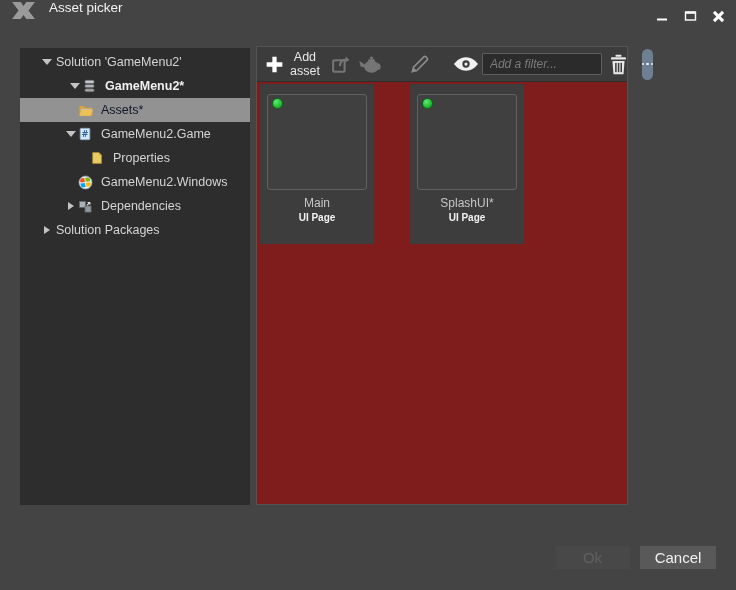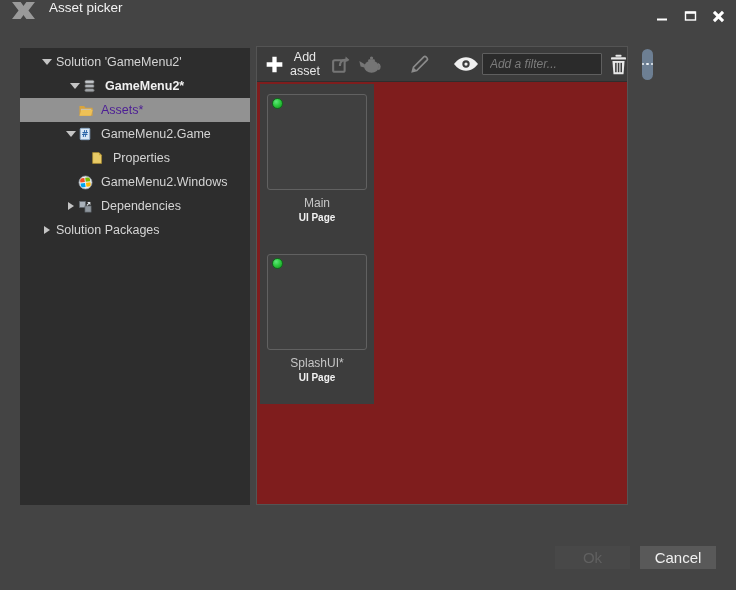--- a/index.html
+++ b/index.html
@@ -24,21 +24,21 @@
 
   
   .left-panel {
     position:absolute; left:20px; top:48px; width:230px; height:457px;
     background:#2d2d2d; padding-top:2px; overflow:hidden;
   }
   .tree-row {
     height:24px; display:flex; align-items:center;
     font-size:12.5px; color:#d4d4d4; white-space:nowrap; cursor:default;
   }
-  .tree-row.selected { background:#929292; color:#4c1d95; }
+  .tree-row.selected { background:#929292; color:#0f172a; }
   .tree-row.bold { font-weight:bold; color:#f0f0f0; }
   .lvl0 { padding-left:20px; } .lvl1 { padding-left:48px; }
   .lvl2 { padding-left:44px; } .lvl3 { padding-left:56px; }
   .exp { width:14px; height:14px; flex:0 0 14px; display:flex; align-items:center; justify-content:center; }
   .exp .tri-down { width:0; height:0; border-left:5px solid transparent; border-right:5px solid transparent; border-top:6px solid #c4c4c4; }
   .exp .tri-right { width:0; height:0; border-top:4.5px solid transparent; border-bottom:4.5px solid transparent; border-left:6px solid #c4c4c4; }
   .ticon { width:18px; height:16px; flex:0 0 18px; display:flex; align-items:center; margin-right:3px; }
   .tlabel { padding-left:2px; }
 
   
@@ -67,21 +67,21 @@
   }
   .filter-input::placeholder { color:#7b7b7b; font-style:italic; }
   .more-btn {
     margin-left:14px; width:20px; height:31px; border-radius:8px;
     background:#6d7f93; border:none; cursor:pointer;
     display:flex; align-items:center; justify-content:center; gap:2px;
   }
   .more-btn i { width:2.5px; height:2.5px; border-radius:50%; background:#eef2f6; display:block; }
 
   
-  .asset-grid { padding:2px 0 0 3px; display:flex;flex-direction:column; }
+  .asset-grid { padding:2px 0 0 3px; display:flex; }
   .asset-tile {
     width:114px; height:160px; background:#3d3d3d; margin-right:36px;
     cursor:pointer; position:relative;
   }
   .thumb {
     width:100px; height:96px; margin:10px auto 0 auto;
     background:#404040; border:1px solid #616161; border-radius:3px;
     position:relative;
   }
   .status-dot {

